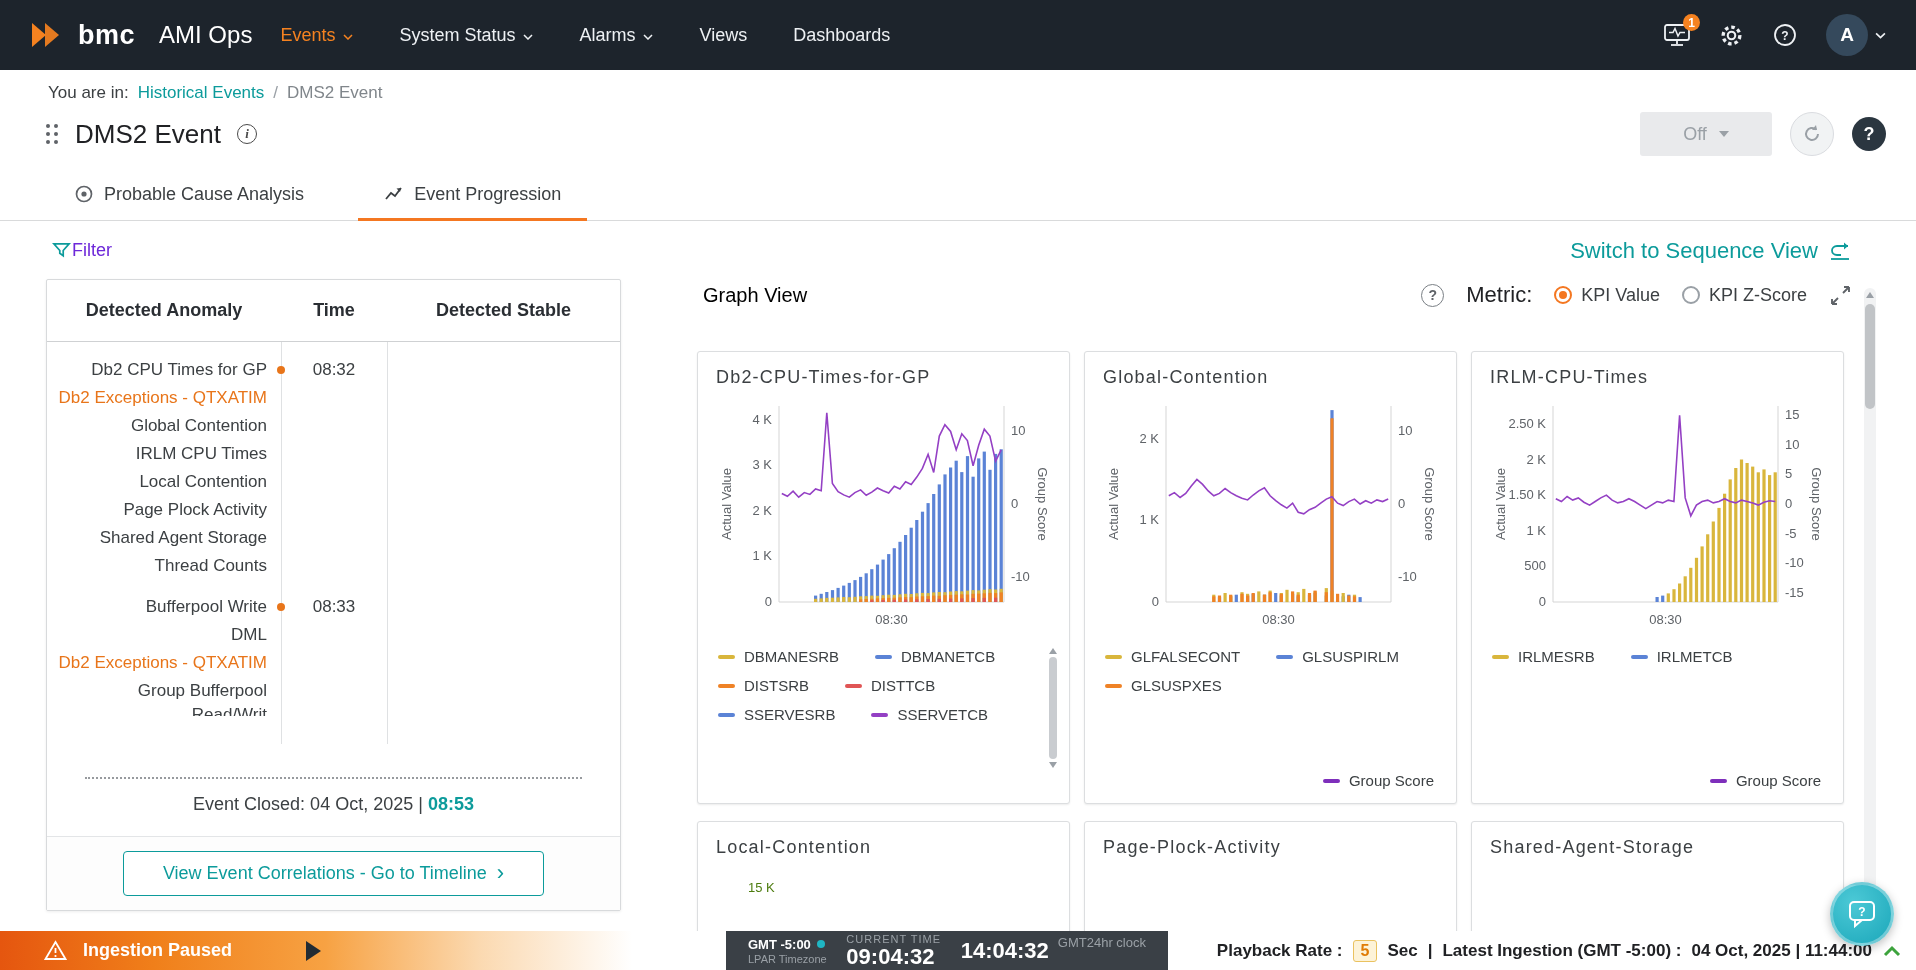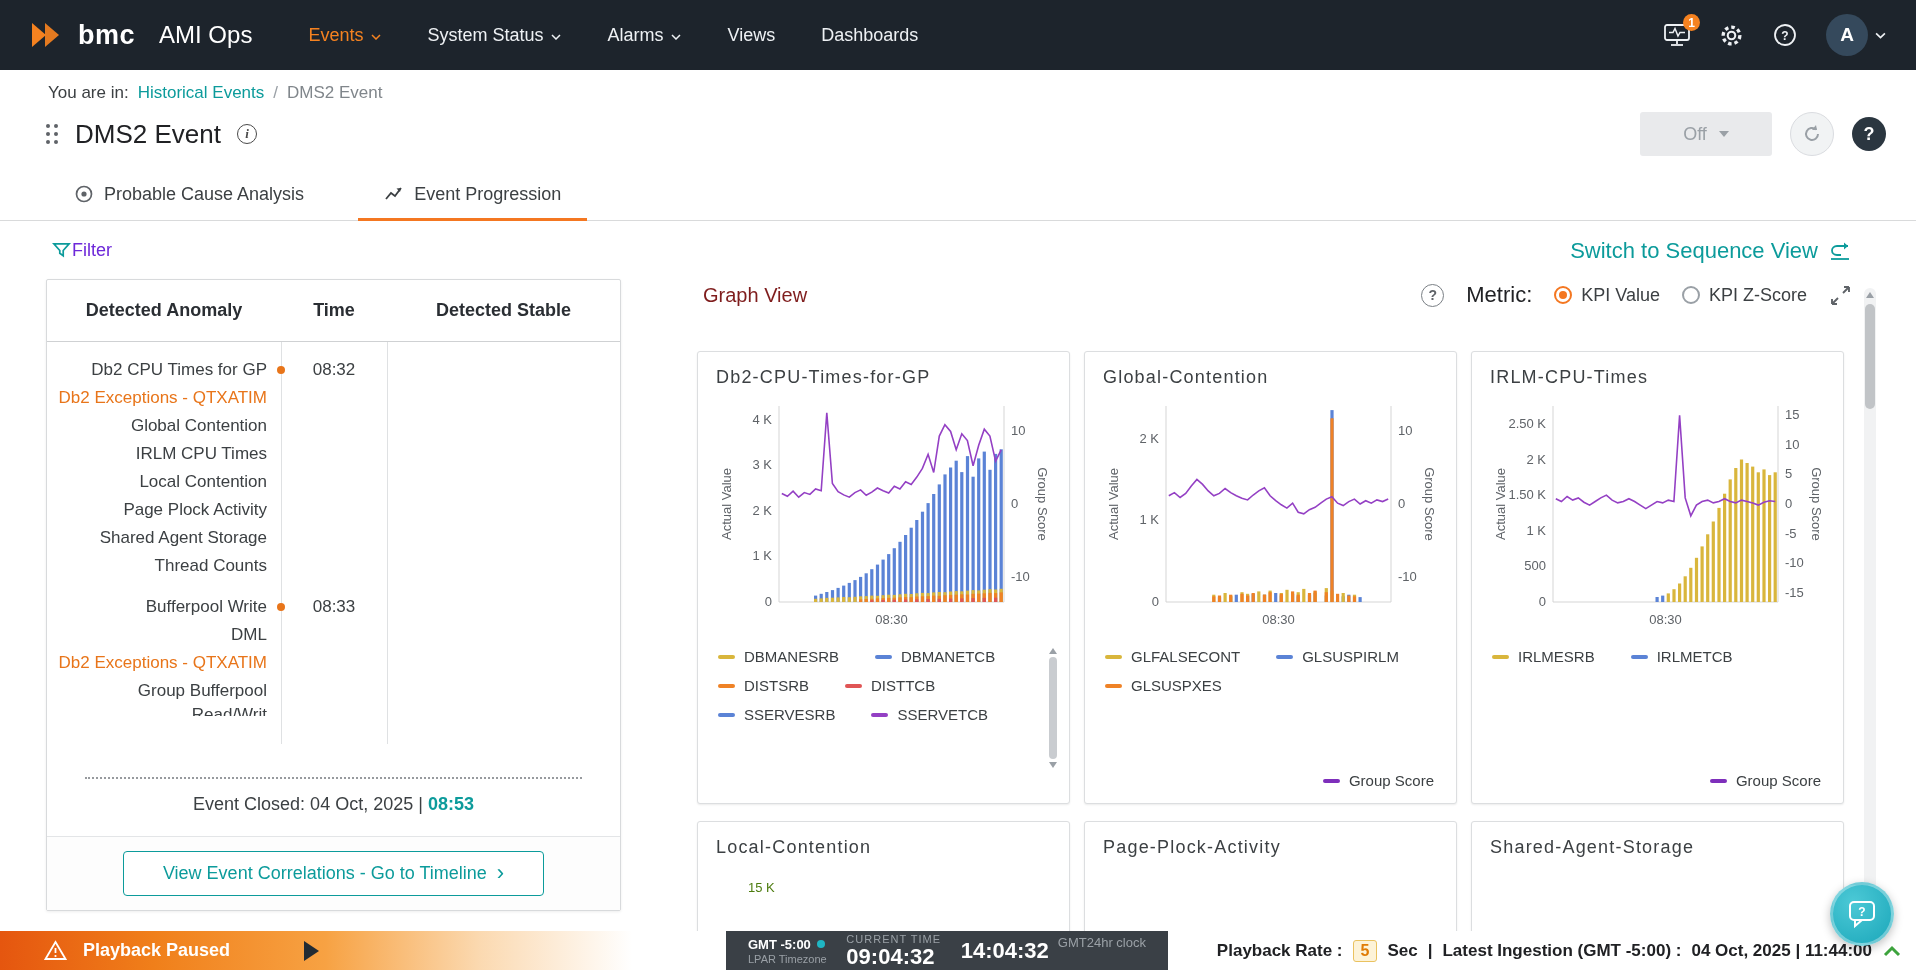--- a/index.html
+++ b/index.html
@@ -5,21 +5,21 @@
 *{margin:0;padding:0;box-sizing:border-box}
 html,body{width:1916px;height:970px}
 body{font-family:"Liberation Sans",sans-serif;background:#fff;color:#333}
 #app{position:relative;width:1916px;height:970px;overflow:hidden;background:#fff}
 
 
 #topnav{position:absolute;top:0;left:0;right:0;height:70px;background:#1d242c;display:flex;align-items:center;padding:0 30px;color:#eef1f4;z-index:30}
 .brand{display:flex;align-items:center;gap:12px}
 .brand-text{font-size:27px;font-weight:bold;color:#fff;letter-spacing:.5px}
 .app-title{font-size:24px;font-weight:300;color:#fff;margin-left:12px}
-#main-nav{display:flex;align-items:center;gap:46px;margin-left:56px}
+#main-nav{display:flex;align-items:center;gap:46px;margin-left:28px}
 .nav-item{display:flex;align-items:center;gap:8px;font-size:18px;color:#eef1f4;cursor:pointer;white-space:nowrap}
 .nav-item.active{color:#f58220}
 .chev{display:flex;margin-top:3px}
 .nav-right{margin-left:auto;display:flex;align-items:center;gap:28px}
 .iconbtn{position:relative;display:flex;align-items:center;cursor:pointer}
 .badge{position:absolute;top:-8px;right:-9px;background:#f58220;color:#fff;font-size:12px;font-weight:bold;min-width:17px;height:17px;border-radius:9px;display:flex;align-items:center;justify-content:center;padding:0 3px}
 .avatar-wrap{display:flex;align-items:center;gap:7px;cursor:pointer}
 .avatar{width:42px;height:42px;border-radius:50%;background:#35495c;color:#fff;font-size:19px;font-weight:bold;display:flex;align-items:center;justify-content:center}
 
 
@@ -62,21 +62,21 @@
 .tcell-time{text-align:center;color:#3c4043}
 .dot{position:absolute;left:234px;top:50%;transform:translate(-50%,-50%);width:8px;height:8px;border-radius:50%;background:#e8751a}
 .dotline{position:absolute;left:38px;right:38px;top:497px;border-top:2px dotted #979a9e}
 .closed{position:absolute;top:514px;left:0;right:0;text-align:center;font-size:18px;color:#3c4043}
 .closed .teal{color:#0c9b9b;font-weight:bold}
 .cardfoot{position:absolute;left:0;right:0;top:556px;bottom:0;border-top:1px solid #e3e5e7;display:flex;align-items:center;justify-content:center;background:#fdfdfd}
 .cta{display:flex;gap:10px;align-items:center;background:#fff;border:1px solid #0c9b9b;color:#0c9b9b;font-size:18px;font-weight:500;padding:11px 39px;border-radius:4px;font-family:inherit;cursor:pointer}
 .cta-arrow{font-size:22px;line-height:1;margin-top:-2px}
 
 
-#graph-title{position:absolute;left:703px;top:284px;font-size:20px;color:#7f1d1d}
+#graph-title{position:absolute;left:703px;top:284px;font-size:20px;color:#000000}
 #graph-controls{position:absolute;top:282px;right:64px;display:flex;align-items:center;gap:22px}
 .qcircle{width:23px;height:23px;border-radius:50%;border:1.6px solid #7a7f85;color:#5f6368;font-size:14px;font-weight:bold;display:flex;align-items:center;justify-content:center;cursor:pointer}
 .metric-label{font-size:22px;color:#202124}
 .radio{display:flex;align-items:center;gap:9px;font-size:18px;color:#3c4043;cursor:pointer}
 .rb{width:18px;height:18px;border-radius:50%;border:2px solid #9aa0a6;position:relative;display:inline-block}
 .rb.on{border-color:#f47721}
 .rb.on::after{content:"";position:absolute;inset:3px;background:#f47721;border-radius:50%}
 
 #charts{position:absolute;left:697px;top:351px;width:1161px;display:grid;grid-template-columns:repeat(3,373px);column-gap:14px;row-gap:17px}
 .chart-card{position:relative;height:453px;background:#fff;border:1px solid #dcdee0;border-radius:3px;box-shadow:0 1px 2px rgba(0,0,0,.08);overflow:hidden}
@@ -695,21 +695,21 @@
     <span class="thumb"></span>
   </div>
 
   <div id="playbar">
     <div class="pb-left">
       <svg width="23" height="21" viewBox="0 0 23 21">
         <path d="M11.5 2L21.5 19H1.5Z" fill="none" stroke="#fff" stroke-width="1.8"></path>
         <line x1="11.5" y1="8" x2="11.5" y2="13" stroke="#fff" stroke-width="1.8"></line>
         <circle cx="11.5" cy="16" r="1.1" fill="#fff"></circle>
       </svg>
-      <span class="pb-status">Playback Paused</span>
+      <span class="pb-status">Ingestion Paused</span>
       <span class="play"></span>
     </div>
     <div class="pb-time">
       <div>
         <div class="tz-main">
             <span>GMT -5:00</span>
             <span class="tz-dot"></span>
           </div>
         <div class="tz-sub">LPAR Timezone</div>
       </div>

